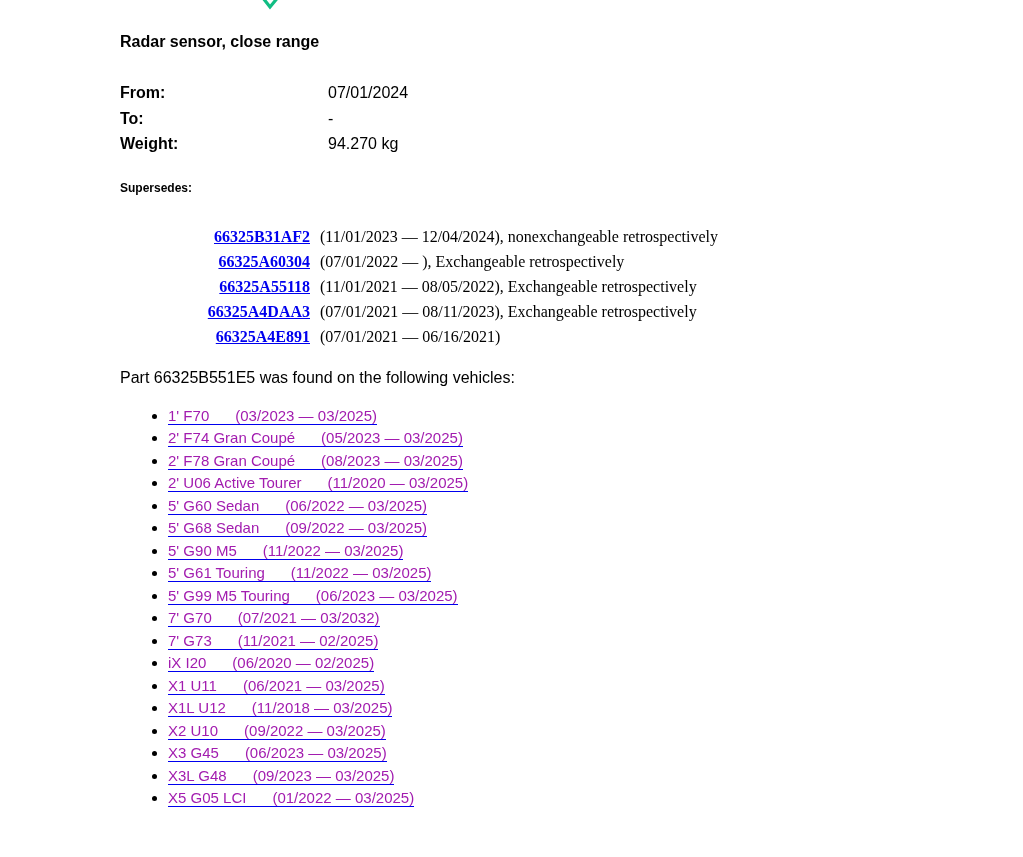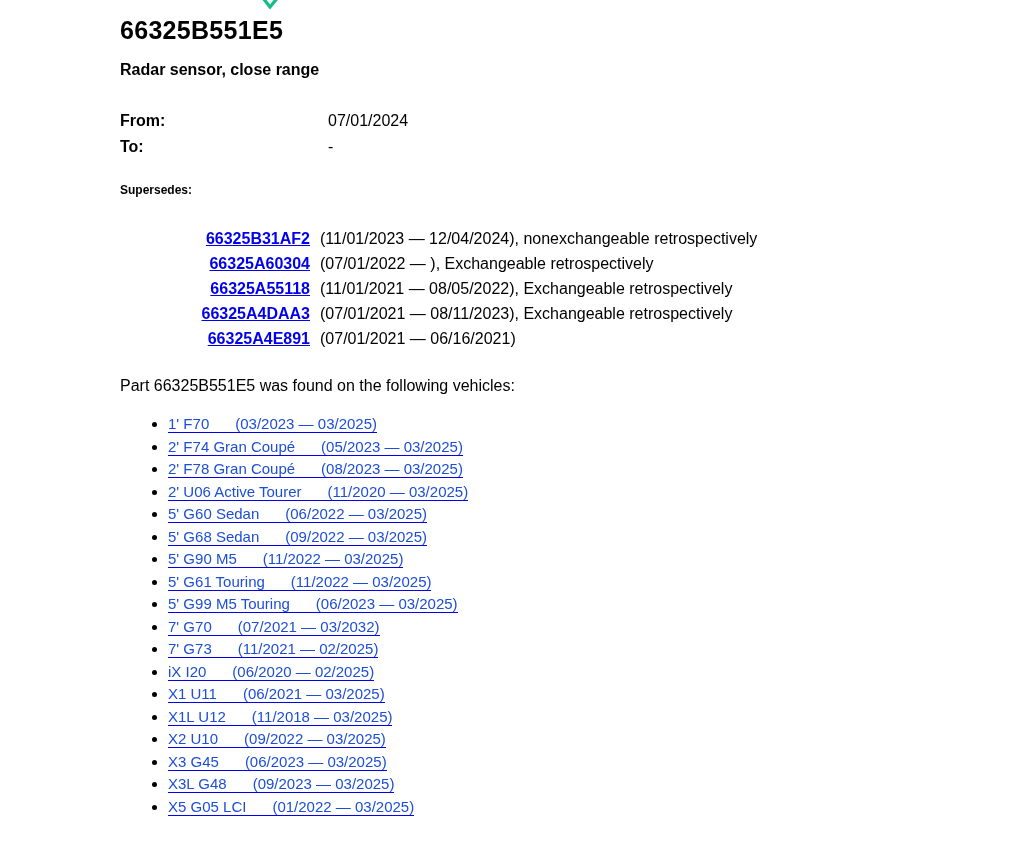--- a/index.html
+++ b/index.html
@@ -52,70 +52,72 @@
     font-weight: bold;
   }
   .info-value { margin-left: 18px; }
   .supersedes-heading {
     margin: 22px 0 0 0;
     font-size: 12px;
     font-weight: bold;
     line-height: 19px;
   }
   .supersedes-block { margin-top: 26px; font-size: 16px; }
-  .ss-row { line-height: 25px; white-space: nowrap; }
+  .ss-row { line-height: 25px; white-space: nowrap; font-family: Liberation Serif, serif; }
   .ss-part {
     display: inline-block;
     width: 190px;
     text-align: right;
   }
   .ss-part a {
     color: #0000EE;
     font-weight: bold;
     text-decoration: underline;
   }
   .ss-info { margin-left: 10px; }
   .vehicles-intro {
-    margin: 25px 0 0 0;
+    margin: 19px 0 0 0;
     font-size: 16px;
     line-height: 20px;
   }
   .vehicles-list {
     margin: 17px 0 0 0;
     padding: 0 0 0 48px;
     list-style-type: disc;
     font-size: 15px;
   }
   .vehicles-list li { line-height: 22.5px; }
   .veh-link {
-    color: #1d4ed8;
+    color: #a21caf;
     text-decoration: none;
     border-bottom: 1px solid #0000EE;
     white-space: nowrap;
   }
   .link-gap { display: inline-block; width: 26px; }
 </style>
 </head>
 <body>
 
 <div class="page">
 
   <svg class="check-icon" viewBox="0 0 28 28" width="28" height="28">
     <polyline points="4,13 11,22 25,5" fill="none" stroke="#11bd83" stroke-width="3.2" stroke-linecap="square"></polyline>
   </svg>
 
-  <h1 class="part-title">66325B551E5</h1>
   <h2 class="part-subtitle">Radar sensor, close range</h2>
 
   <div class="info-block">
     <div class="info-row">
       <span class="info-label">From:</span><span class="info-value">07/01/2024</span>
     </div>
     <div class="info-row">
       <span class="info-label">To:</span><span class="info-value">-</span>
+    </div>
+    <div class="info-row">
+      <span class="info-label">Weight:</span><span class="info-value">94.270 kg</span>
     </div>
   </div>
 
   <h3 class="supersedes-heading">Supersedes:</h3>
 
   <div class="supersedes-block">
     <div class="ss-row">
       <span class="ss-part"><a href="#">66325B31AF2</a></span><span class="ss-info">(11/01/2023 — 12/04/2024), nonexchangeable retrospectively</span>
     </div>
     <div class="ss-row">

